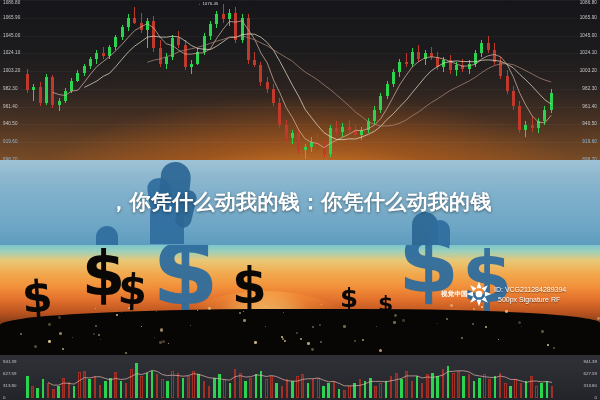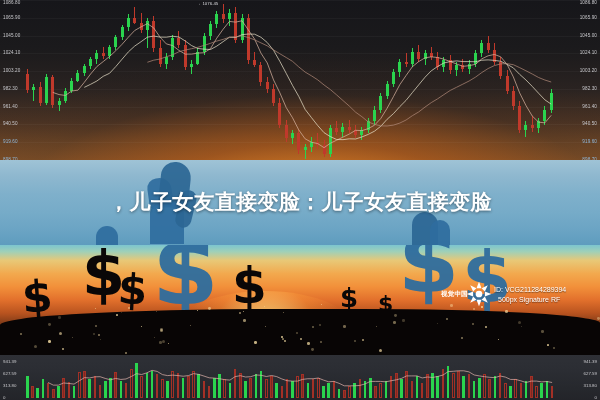--- a/index.html
+++ b/index.html
@@ -462,21 +462,21 @@
 
     <div class="sil" style="left:148px;top:18px;width:24px;height:30px;border-radius:10px 12px 4px 4px;transform:rotate(-8deg);"></div>
     <div class="sil b" style="left:160px;top:2px;width:30px;height:46px;border-radius:14px 16px 6px 6px;transform:rotate(6deg);"></div>
     <div class="sil" style="left:150px;top:42px;width:34px;height:42px;border-radius:12px 12px 0 0;"></div>
     <div class="sil b" style="left:178px;top:30px;width:16px;height:38px;border-radius:8px;transform:rotate(14deg);"></div>
     <div class="sil" style="left:96px;top:66px;width:22px;height:19px;border-radius:11px 11px 0 0;"></div>
     <div class="sil b" style="left:412px;top:52px;width:26px;height:33px;border-radius:13px 13px 0 0;"></div>
     <div class="sil" style="left:430px;top:60px;width:20px;height:25px;border-radius:10px 10px 0 0;"></div>
   </div>
   <div class="headline">
-    <div class="hl-line">，儿子女友直接变脸：儿子女友直接变脸</div>
+    <div class="hl-line">，你凭什么动我的钱：你凭什么动我的钱</div>
   </div>
 
   <div class="band-sun">
     <div class="sunglow"></div>
 
     <div class="dollar" style="left:22px;top:30px;font-size:44px;transform:rotate(-4deg);">$</div>
     <div class="dollar" style="left:82px;top:-2px;font-size:62px;">$</div>
     <div class="dollar" style="left:118px;top:24px;font-size:42px;transform:rotate(3deg);">$</div>
     <div class="dollar blue" style="left:152px;top:-22px;font-size:96px;">$</div>
     <div class="dollar" style="left:232px;top:16px;font-size:50px;">$</div>

